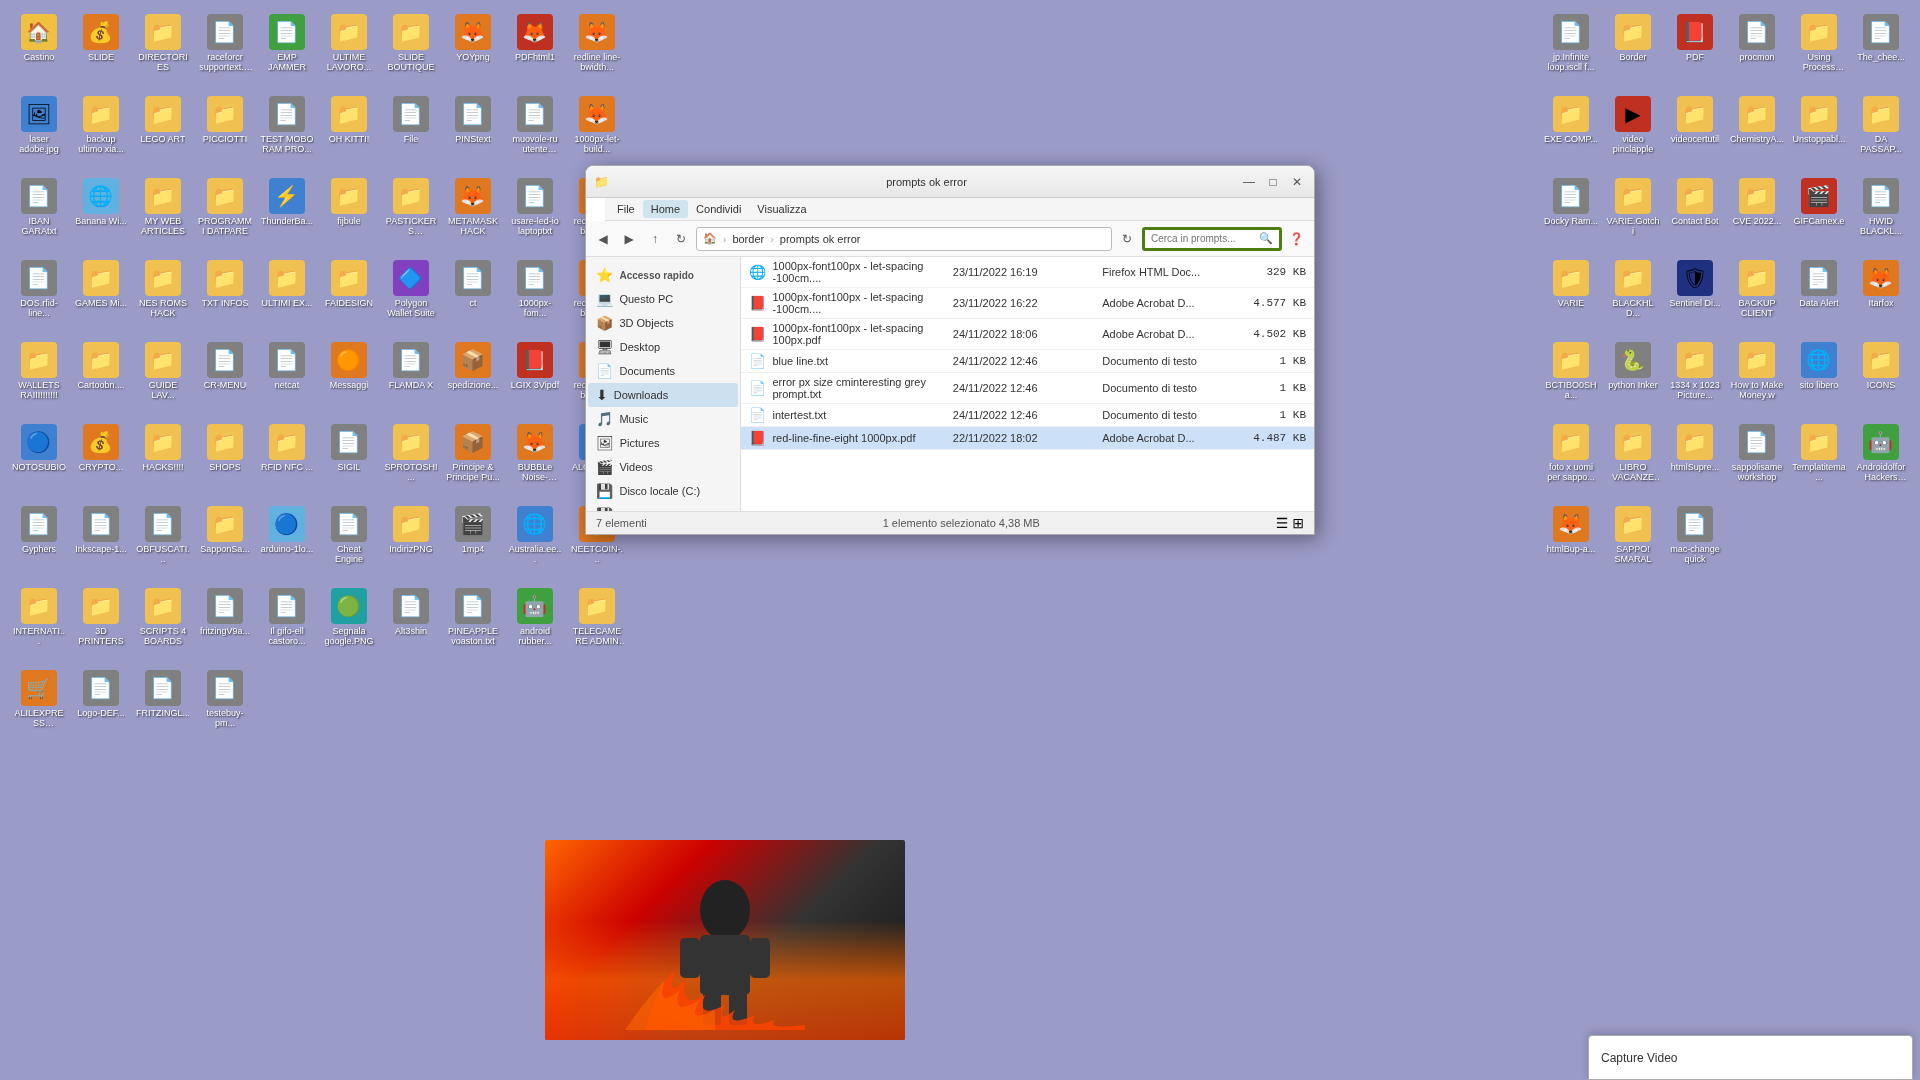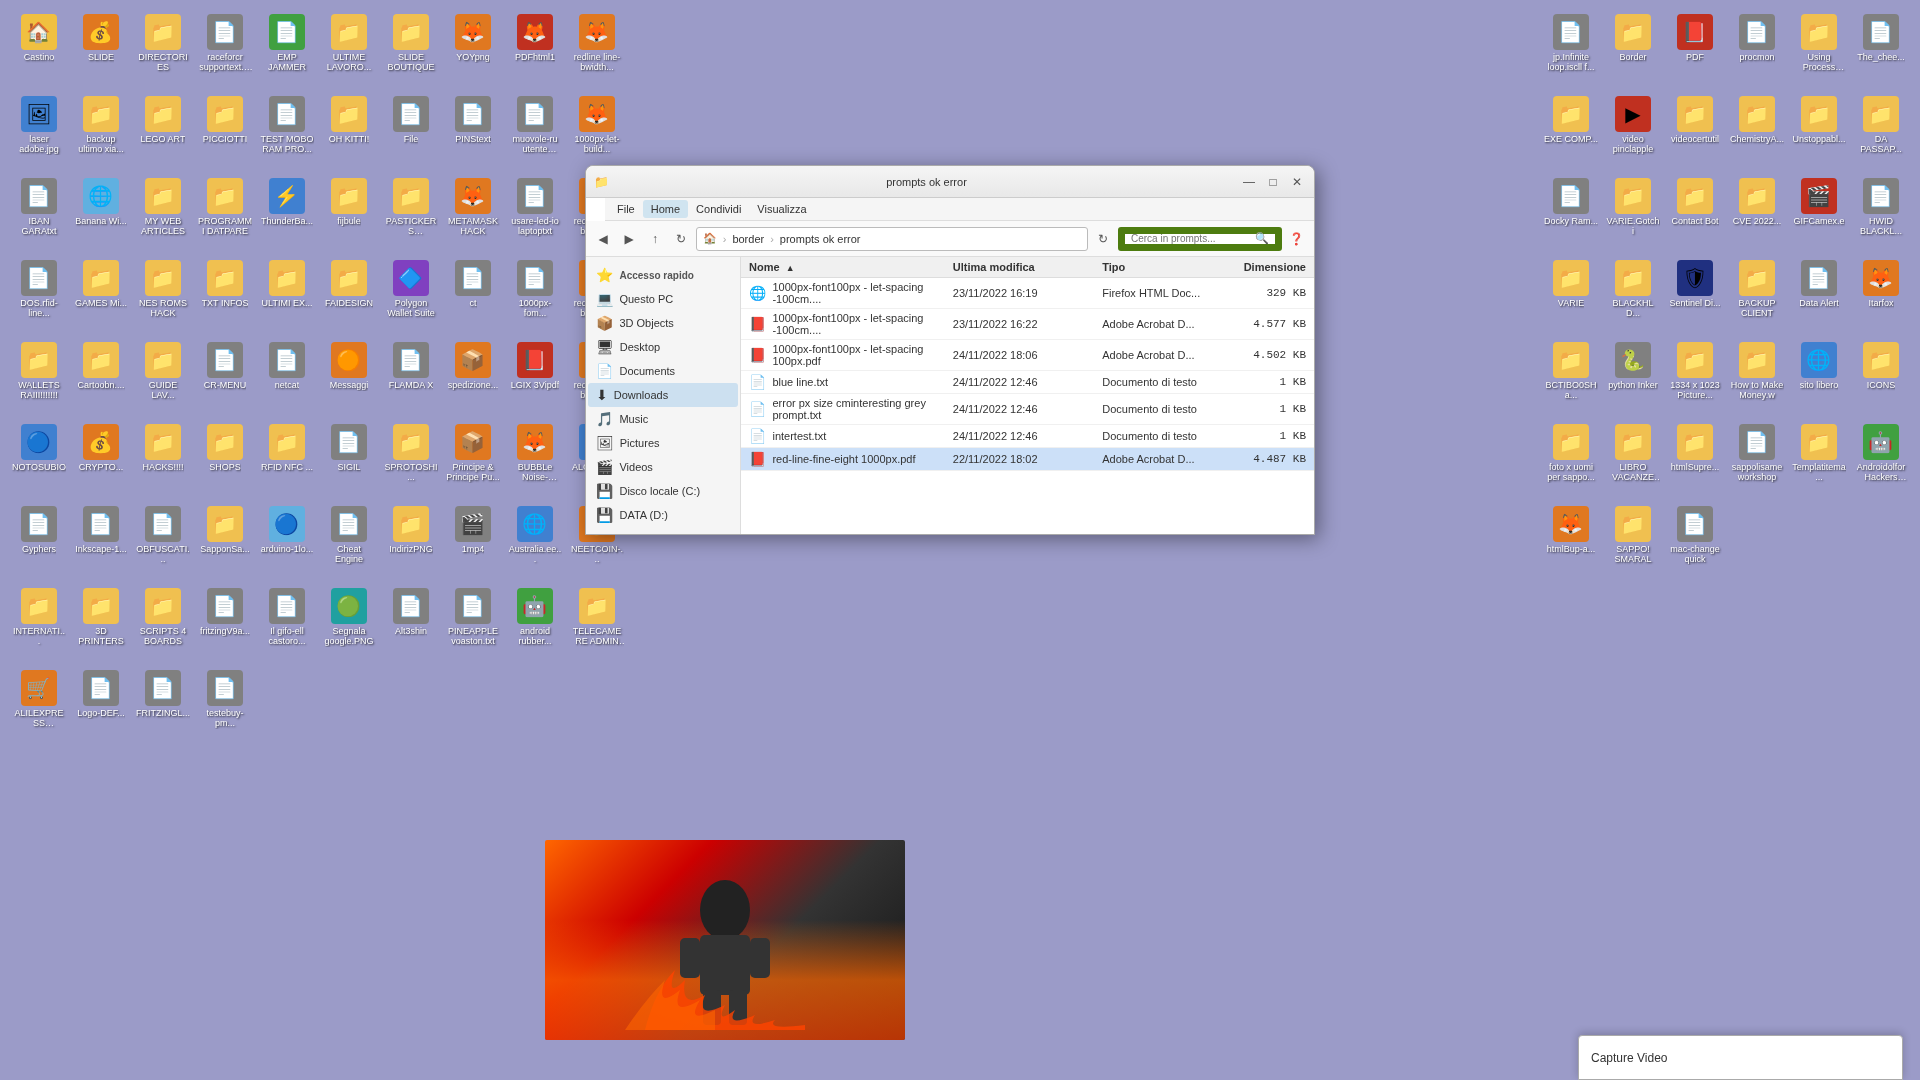--- a/index.html
+++ b/index.html
@@ -185,25 +185,25 @@
       border: 1px solid #bbb;
       border-radius: 3px;
       padding: 2px 6px;
       height: 24px;
       font-size: 11px;
       color: #333;
       gap: 4px;
     }
 
     .search-bar {
-      width: 164px;
+      width: 140px;
       display: flex;
       align-items: center;
       background: white;
-      border: 7px solid #4d7c0f;
+      border: 3px solid #4d7c0f;
       border-radius: 3px;
       padding: 2px 6px;
       height: 24px;
     }
 
     .search-input {
       border: none;
       outline: none;
       font-size: 10px;
       color: #555;
@@ -318,21 +318,21 @@
       right: 0;
       height: 60%;
       background: linear-gradient(to top, #ff4400, #ff6600, transparent);
       opacity: 0.7;
     }
 
     
     .capture-popup {
       position: absolute;
       bottom: 0;
-      right: 17px;
+      right: 7px;
       width: 325px;
       height: 45px;
       background: white;
       border: 1px solid #aaa;
       border-radius: 4px 4px 0 0;
       display: flex;
       align-items: center;
       padding: 0 12px;
       font-size: 12px;
       color: #333;
@@ -964,35 +964,20 @@
             <span class="sidebar-icon">💾</span>
             <span>Disco locale (C:)</span>
           </div>
           <div class="sidebar-item">
             <span class="sidebar-icon">💾</span>
             <span>DATA (D:)</span>
           </div>
         </div>
 
       <div class="file-list">
-        <div class="file-list-header">
-          <div class="col-name header-sort">
-            <span>Nome</span>
-            <span class="sort-arrow">▲</span>
-          </div>
-          <div class="col-date header-sort">
-            <span>Ultima modifica</span>
-          </div>
-          <div class="col-type header-sort">
-            <span>Tipo</span>
-          </div>
-          <div class="col-size header-sort">
-            <span>Dimensione</span>
-          </div>
-        </div>
 
       <div class="file-row">
     <div class="col-name-cell">
       <span class="file-icon">🌐</span>
       <span>1000px-font100px - let-spacing -100cm....</span>
     </div>
     <div class="col-date-cell">23/11/2022 16:19</div>
     <div class="col-type-cell">Firefox HTML Doc...</div>
     <div class="col-size-cell">329 KB</div>
   </div>
@@ -1046,18 +1031,26 @@
       <span class="file-icon">📕</span>
       <span>red-line-fine-eight 1000px.pdf</span>
     </div>
     <div class="col-date-cell">22/11/2022 18:02</div>
     <div class="col-type-cell">Adobe Acrobat D...</div>
     <div class="col-size-cell">4.487 KB</div>
   </div>
         </div>
     </div>
 
+    <div class="status-bar">
+      <span>7 elementi</span>
+      <span>1 elemento selezionato  4,38 MB</span>
+      <div style="display:flex;gap:4px;">
+        <button style="border:none;background:transparent;cursor:pointer;font-size:14px;">☰</button>
+        <button style="border:none;background:transparent;cursor:pointer;font-size:14px;">⊞</button>
+      </div>
+    </div>
   </div>
 
   <div class="capture-popup">
     <span>Capture Video</span>
   </div>
 </div>
 
 </body></html>

